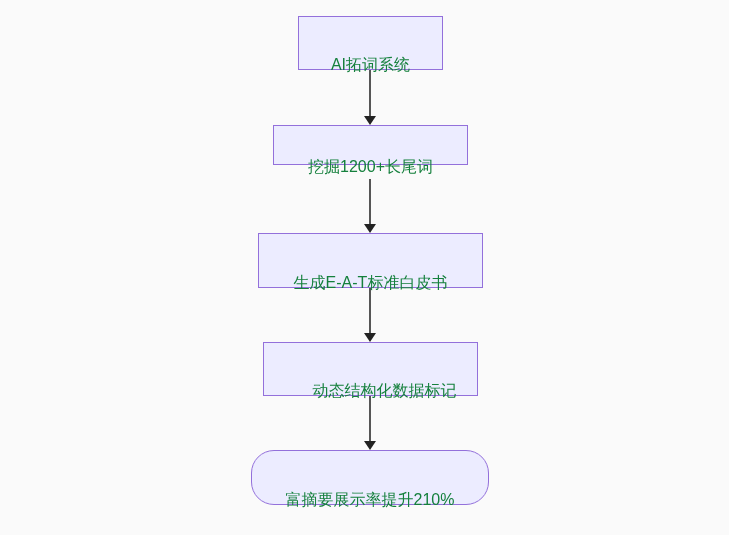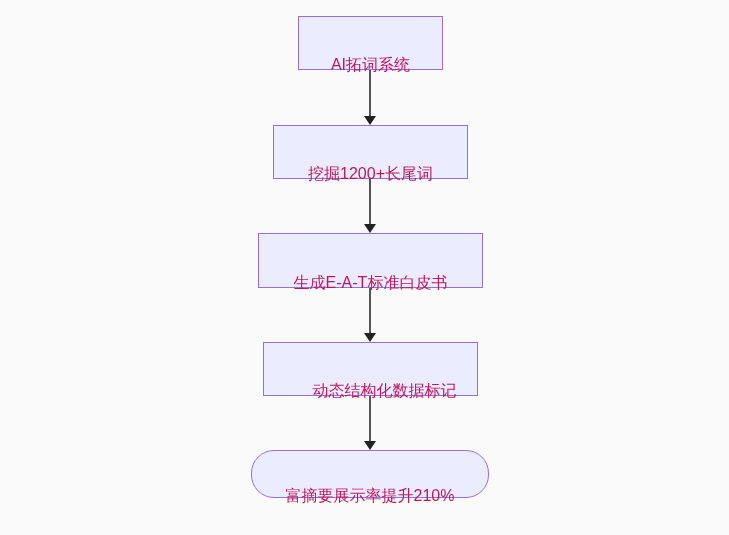--- a/index.html
+++ b/index.html
@@ -23,21 +23,21 @@
     position: absolute;
     box-sizing: border-box;
     background: #ececff;
     border: 1px solid #9370db;
     display: flex;
     align-items: center;
     justify-content: center;
     text-align: center;
   }
   .node span {
-    color: #be185d;
+    color: #15803d;
     font-size: 16px;
     line-height: 1.2;
     white-space: nowrap;
     margin-top: 44px;
   }
   .arrow {
     position: absolute;
     width: 16px;
     display: flex;
     flex-direction: column;
@@ -63,21 +63,21 @@
 
   <div class="node" style="left:298px; top:16px; width:145px; height:54px;">
     <span>AI拓词系统</span>
   </div>
 
   <div class="arrow" style="left:362px; top:70px; height:55px;">
     <div class="arrow-line"></div>
     <div class="arrow-head"></div>
   </div>
 
-  <div class="node" style="left:273px; top:125px; width:195px; height:54px;">
+  <div class="node" style="left:273px; top:125px; width:195px; height:40px;">
     <span>挖掘1200+长尾词</span>
   </div>
 
   <div class="arrow" style="left:362px; top:179px; height:54px;">
     <div class="arrow-line"></div>
     <div class="arrow-head"></div>
   </div>
 
   <div class="node" style="left:258px; top:233px; width:225px; height:55px;">
     <span>生成E-A-T标准白皮书</span>
@@ -90,17 +90,17 @@
 
   <div class="node" style="left:263px; top:342px; width:215px; height:54px;padding-left:28px;">
     <span>动态结构化数据标记</span>
   </div>
 
   <div class="arrow" style="left:362px; top:396px; height:54px;">
     <div class="arrow-line"></div>
     <div class="arrow-head"></div>
   </div>
 
-  <div class="node" style="left:251px; top:450px; width:238px; height:48px;border-radius:23px;">
+  <div class="node" style="left:251px; top:450px; width:238px; height:55px;border-radius:23px;">
     <span>富摘要展示率提升210%</span>
   </div>
 
 </div>
 
 </body></html>

